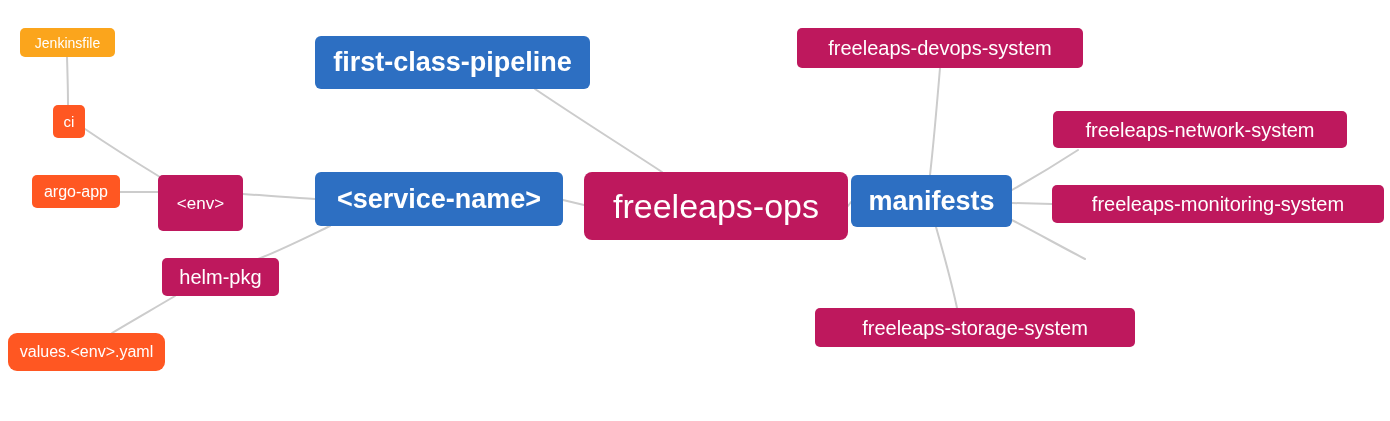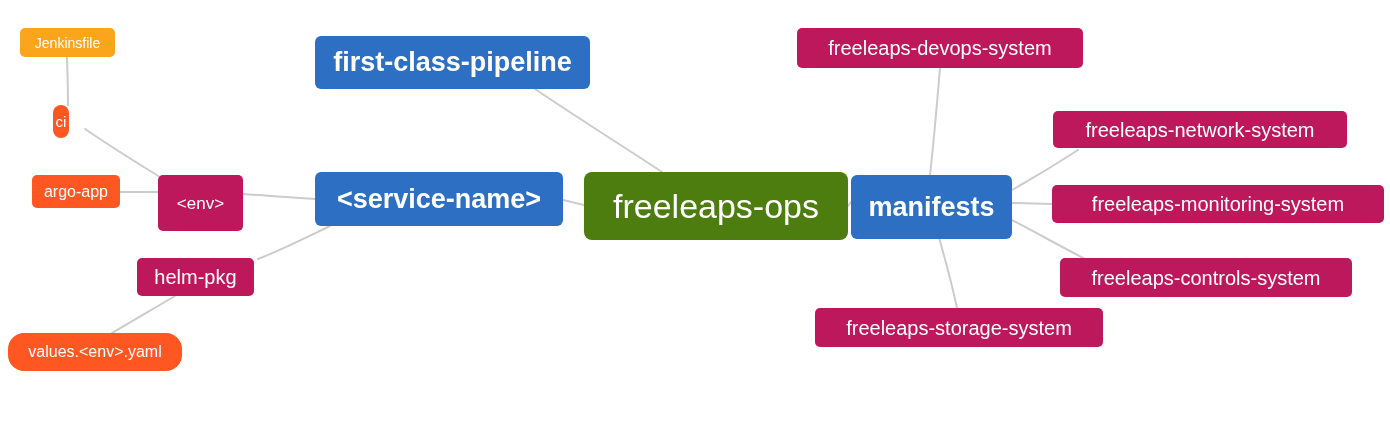--- a/index.html
+++ b/index.html
@@ -7,41 +7,41 @@
     position:relative;width:1390px;height:421px;background:#fff;overflow:hidden;
     font-family:"Liberation Sans",sans-serif;
   }
   .edges{position:absolute;left:0;top:0;width:1390px;height:421px;}
   .edges path{stroke:#ccc;stroke-width:2;fill:none;stroke-linecap:round;}
   .node{
     position:absolute;display:flex;align-items:center;justify-content:center;
     color:#fff;border-radius:6px;white-space:nowrap;cursor:pointer;box-sizing:border-box;
     line-height:1;
   }
-  .c-root{background:#4d7c0f;}
+  .c-root{background:#be185d;}
   .c-blue{background:#2D6FC2;font-weight:bold;}
   .c-green{background:#be185d;}
   .c-red{background:#FF5722;}
   .c-orange{background:#FBA51C;text-align:right;}
 
   #n-jenkinsfile{left:20px;top:28px;width:95px;height:29px;font-size:14px;border-radius:5px;}
-  #n-ci{left:53px;top:105px;width:16px;height:33px;font-size:15px;border-radius:12px;}
+  #n-ci{left:53px;top:105px;width:32px;height:33px;font-size:15px;border-radius:5px;}
   #n-argo-app{left:32px;top:175px;width:88px;height:33px;font-size:16px;border-radius:5px;}
   #n-env{left:158px;top:175px;width:85px;height:56px;font-size:17px;border-radius:5px;}
-  #n-helm-pkg{left:137px;top:258px;width:117px;height:38px;font-size:20px;border-radius:5px;}
-  #n-values{left:8px;top:333px;width:174px;height:38px;font-size:16px;border-radius:16px;}
+  #n-helm-pkg{left:162px;top:258px;width:117px;height:38px;font-size:20px;border-radius:5px;}
+  #n-values{left:8px;top:333px;width:157px;height:38px;font-size:16px;border-radius:9px;}
   #n-pipeline{left:315px;top:36px;width:275px;height:53px;font-size:27px;}
   #n-service{left:315px;top:172px;width:248px;height:54px;font-size:27px;}
   #n-root{left:584px;top:172px;width:264px;height:68px;font-size:34px;border-radius:8px;}
-  #n-manifests{left:851px;top:175px;width:161px;height:64px;font-size:27px;}
+  #n-manifests{left:851px;top:175px;width:161px;height:52px;font-size:27px;}
   #n-devops{left:797px;top:28px;width:286px;height:40px;font-size:20px;border-radius:5px;}
   #n-network{left:1053px;top:111px;width:294px;height:37px;font-size:20px;border-radius:5px;}
   #n-monitoring{left:1052px;top:185px;width:332px;height:38px;font-size:20px;border-radius:5px;}
   #n-controls{left:1060px;top:258px;width:292px;height:39px;font-size:20px;border-radius:5px;}
-  #n-storage{left:815px;top:308px;width:288px;height:39px;font-size:20px;border-radius:5px;}
+  #n-storage{left:815px;top:308px;width:320px;height:39px;font-size:20px;border-radius:5px;}
 </style>
 </head>
 <body>
 
 <div class="canvas">
 
   <svg class="edges" viewBox="0 0 1390 421" aria-hidden="true">
     <path d="M67,57 C67.5,73 68,89 68,105"></path>
     <path d="M85,129 C110,146 137,163 160,177"></path>
     <path d="M120,192 L158,192"></path>
@@ -64,16 +64,15 @@
   <div class="node c-green" id="n-env">&lt;env&gt;</div>
   <div class="node c-green" id="n-helm-pkg">helm-pkg</div>
   <div class="node c-red" id="n-values">values.&lt;env&gt;.yaml</div>
   <div class="node c-blue" id="n-pipeline">first-class-pipeline</div>
   <div class="node c-blue" id="n-service">&lt;service-name&gt;</div>
   <div class="node c-root" id="n-root">freeleaps-ops</div>
   <div class="node c-blue" id="n-manifests">manifests</div>
   <div class="node c-green" id="n-devops">freeleaps-devops-system</div>
   <div class="node c-green" id="n-network">freeleaps-network-system</div>
   <div class="node c-green" id="n-monitoring">freeleaps-monitoring-system</div>
-  <div class="node c-green" id="n-controls">freeleaps-controls-system</div>
   <div class="node c-green" id="n-storage">freeleaps-storage-system</div>
 
 </div>
 
 </body></html>

